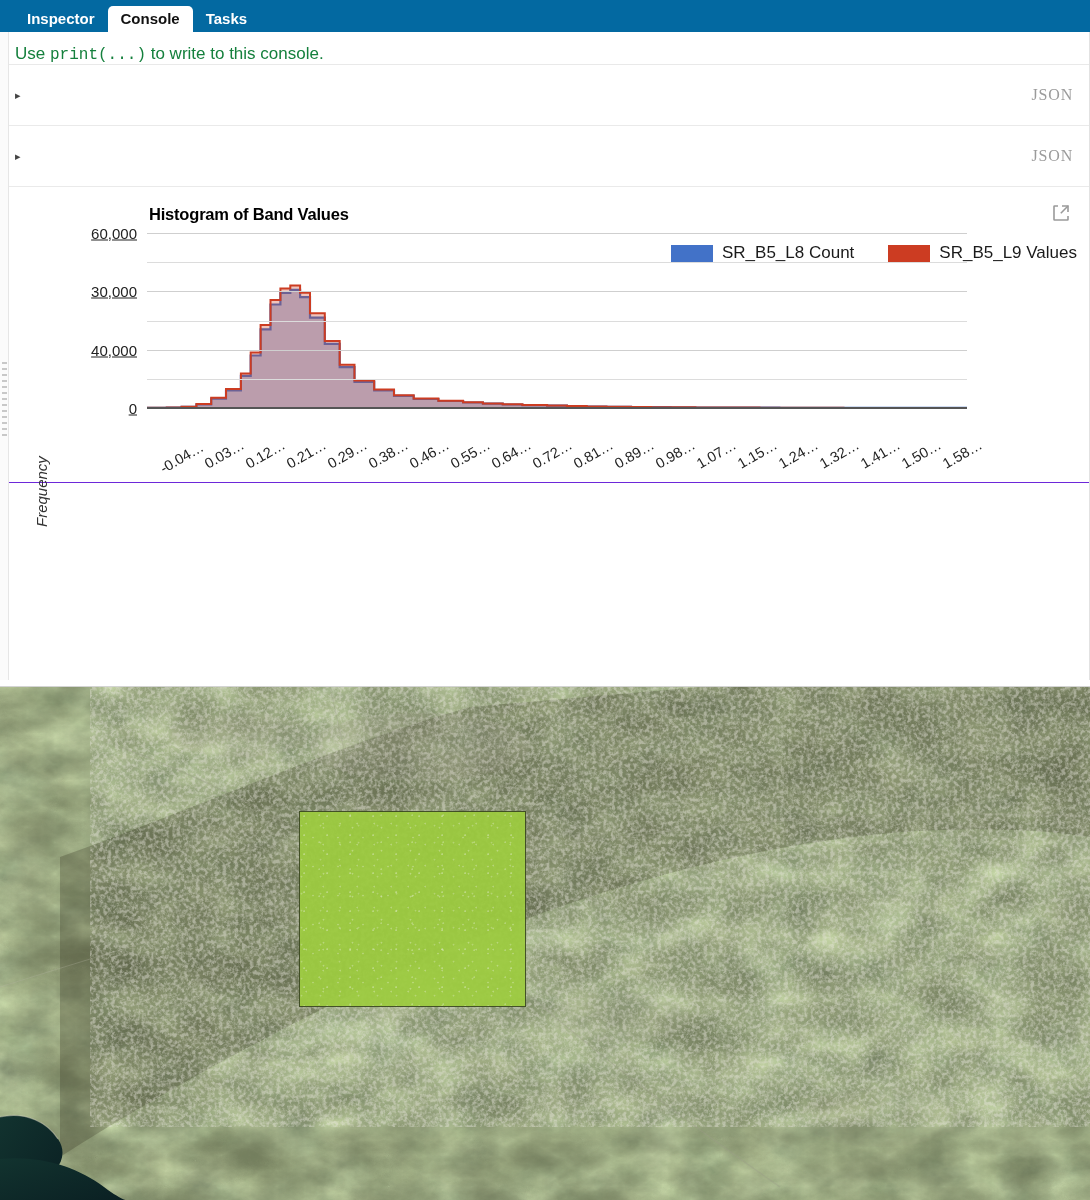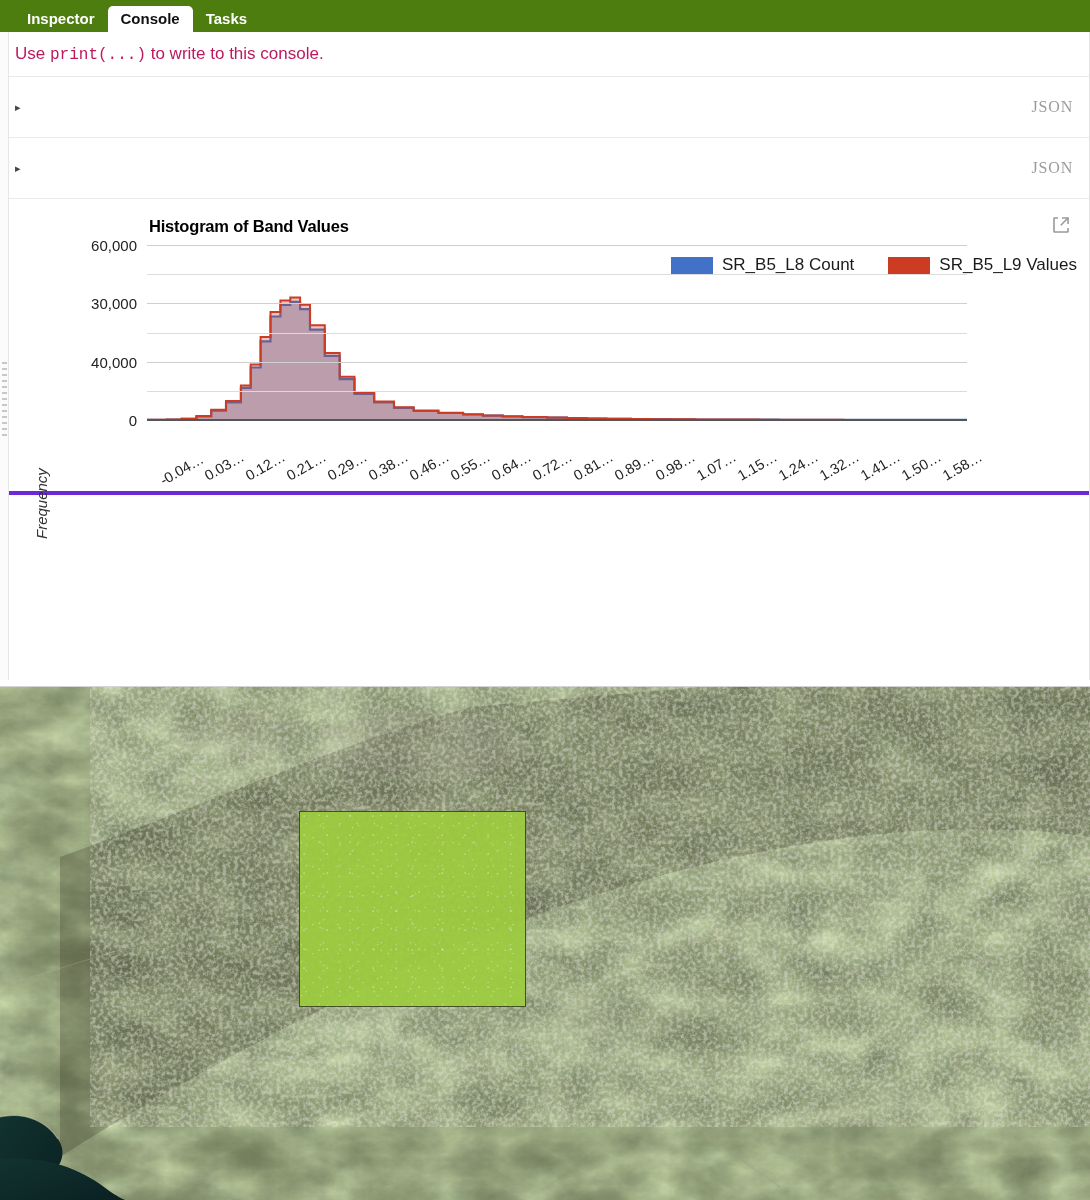--- a/index.html
+++ b/index.html
@@ -10,21 +10,21 @@
   }
   #app { position: relative; width: 1090px; height: 1200px; }
 
   
   #console-panel {
     position: absolute; left: 0; top: 0; width: 1090px; height: 686px;
     background: #fff; overflow: hidden;
   }
   #tabbar {
     position: relative; height: 32px; width: 100%;
-    background: #4d7c0f; display: flex; align-items: flex-end;
+    background: #0369a1; display: flex; align-items: flex-end;
     padding-left: 14px; gap: 0;
   }
   .tab {
     height: 26px; line-height: 26px; padding: 0 13px;
     font-size: 15px; font-weight: bold; color: #ffffff;
     border-radius: 5px 5px 0 0; cursor: pointer; white-space: nowrap;
   }
   .tab.active { background: #ffffff; color: #111111; }
   #console-left-edge {
     position: absolute; left: 0; top: 32px; width: 9px; height: 648px;
@@ -33,21 +33,21 @@
   #drag-handle {
     position: absolute; left: 2px; top: 330px; width: 5px; height: 78px;
     background-image: repeating-linear-gradient(
       to bottom, #c8c8c8 0px, #c8c8c8 2px, transparent 2px, transparent 6px);
   }
   #console-body {
     position: absolute; left: 9px; top: 32px; right: 0; bottom: 6px;
     background: #fff; border-right: 1px solid #e2e2e2;
   }
   #console-hint {
-    padding: 12px 0 12px 6px; font-size: 17px; color: #be185d;
+    padding: 12px 0 0 6px; font-size: 17px; color: #15803d;
     border-bottom: 1px solid #e9e9e9;
   }
   #console-hint .mono { font-family: "Liberation Mono", monospace; font-size: 16px; }
   .log-row {
     position: relative; display: flex; align-items: center;
     padding: 16px 0 16px 6px; border-bottom: 1px solid #eaeaea;
     min-height: 61px;
   }
   .disclosure {
     width: 12px; flex: 0 0 12px; color: #444; font-size: 11px; cursor: pointer;
@@ -59,21 +59,21 @@
   }
   .json-tag {
     position: absolute; right: 16px; top: 50%; transform: translateY(-50%);
     font-family: "Liberation Serif", serif; font-size: 16px;
     color: #9b9b9b; letter-spacing: 0.8px; cursor: pointer;
   }
 
   
   #chart-card {
     position: relative; padding: 14px 17px 10px 0;
-    border-bottom: 4px solid #6d28d9; height: 296px;
+    border-bottom: 1px solid #6d28d9; height: 296px;
   }
   #popout-icon {
     position: absolute; right: 18px; top: 16px;
     width: 20px; height: 20px; cursor: pointer;
   }
   #chart-title {
     position: absolute; left: 140px; top: 18px;
     font-size: 16.5px; font-weight: bold; color: #000; letter-spacing: -0.2px;
   }
   #legend {
@@ -86,21 +86,21 @@
 
   #plot-wrap { position: absolute; left: 0; top: 0; width: 1090px; height: 296px; }
   #y-axis-title {
     position: absolute; left: 24px; top: 340px;
     font-size: 15px; font-style: italic; color: #333;
     transform-origin: left top; transform: rotate(-90deg);
     white-space: nowrap;
   }
   .y-tick {
     position: absolute; right: 0; font-size: 15px; color: #222;
-    white-space: nowrap; transform: translateY(-50%);
+    white-space: nowrap; transform: translateY(-50%); text-decoration: underline;
   }
   #y-ticks { position: absolute; left: 40px; width: 88px; top: 0; height: 296px; }
   .gridline { position: absolute; left: 0; right: 0; height: 1px; background: #dcdcdc; }
   .gridline.major { background: #cfcfcf; }
   #plot-area {
     position: absolute; left: 138px; top: 46px; width: 820px; height: 175px;
   }
   #baseline {
     position: absolute; left: 138px; top: 220px; width: 820px; height: 2px;
     background: #555;

